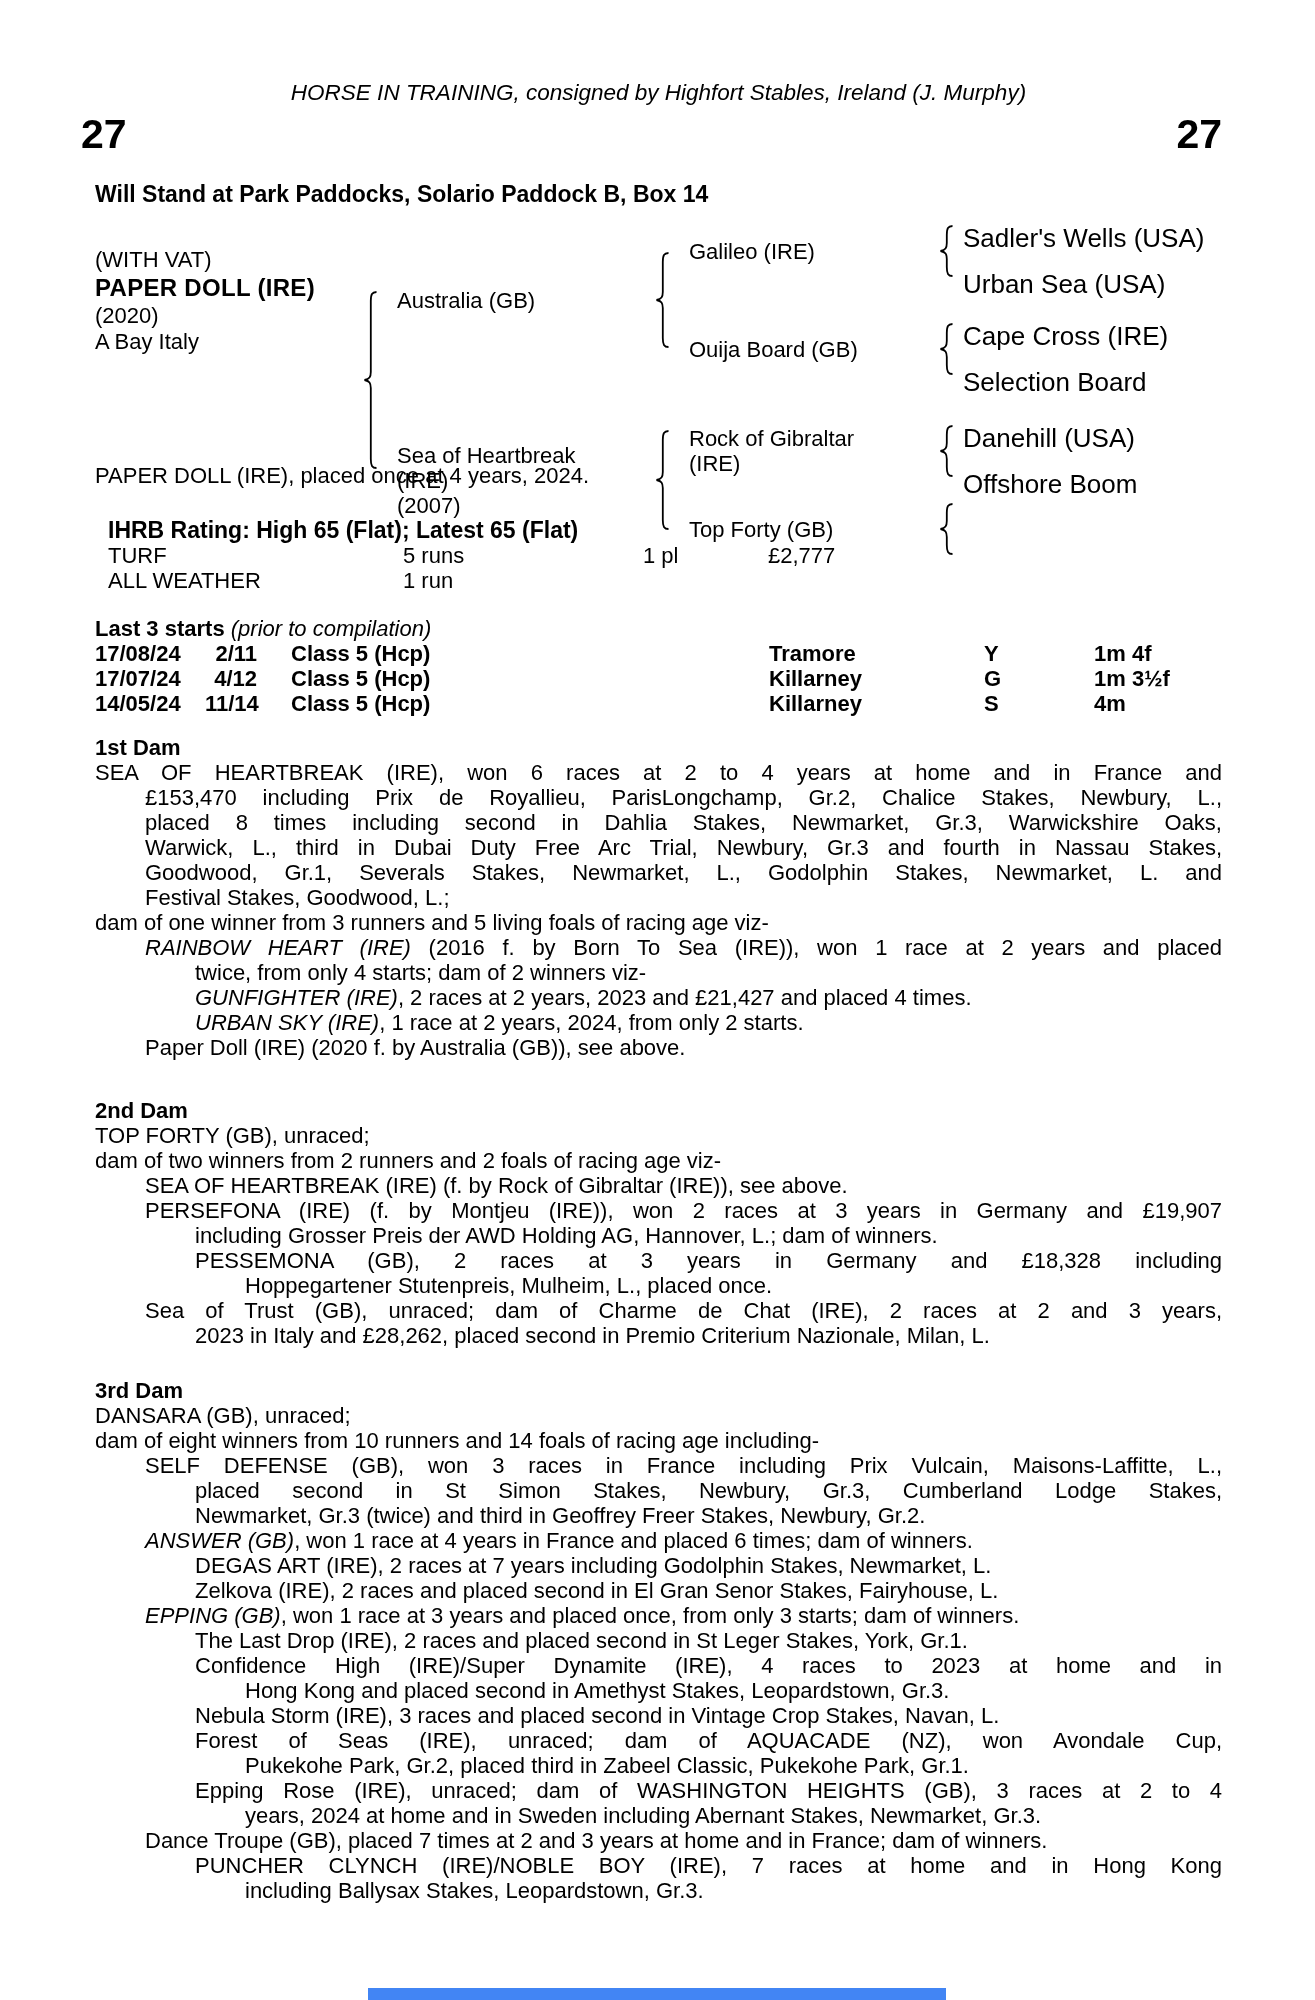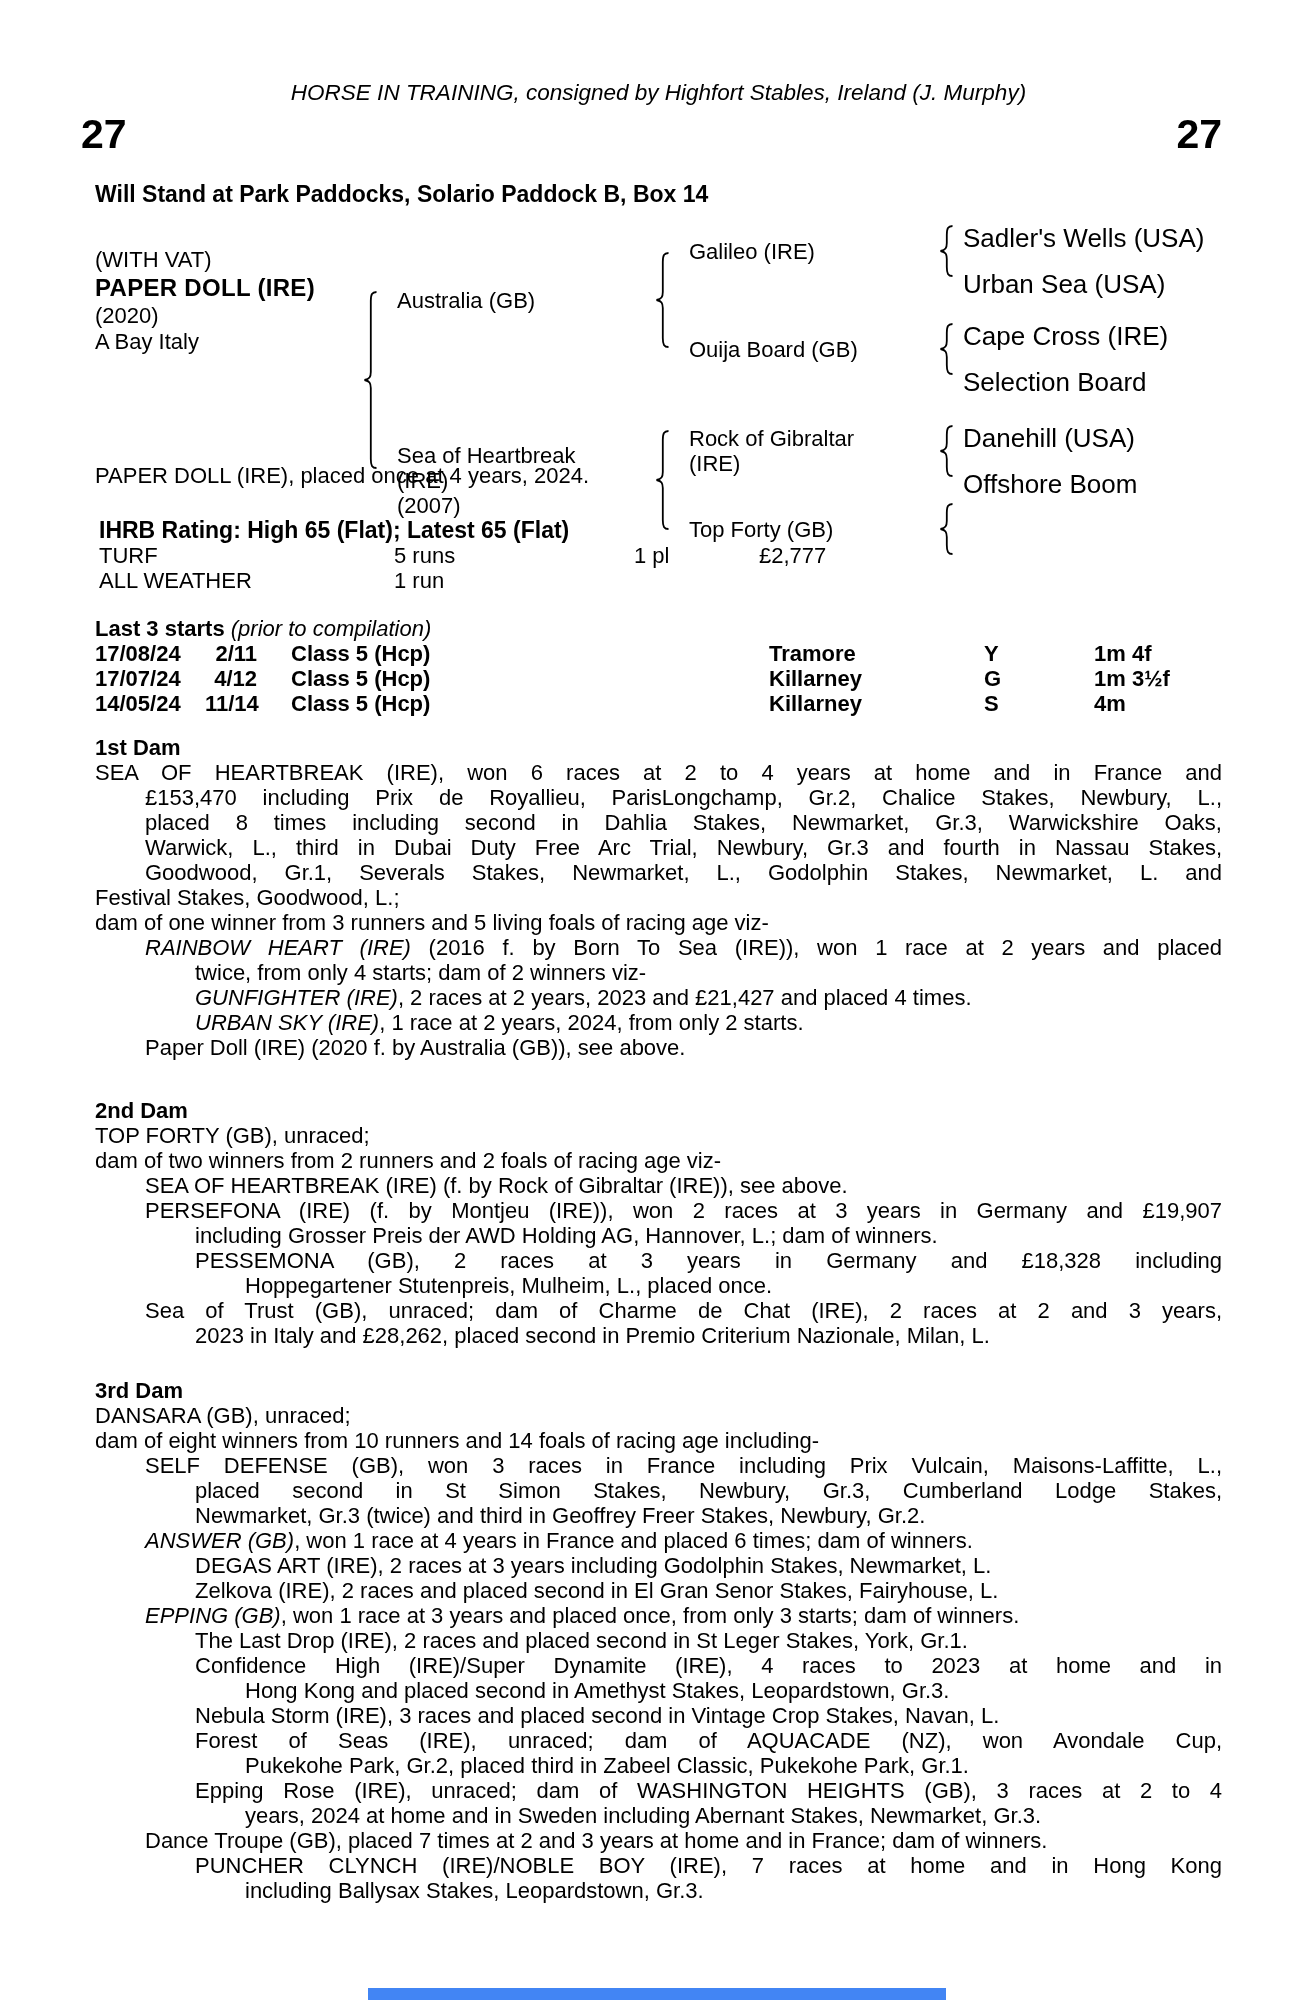--- a/index.html
+++ b/index.html
@@ -27,21 +27,21 @@
   .g1unit{display:flex;align-items:center;}
   .g1name{width:258px;margin-left:14px;font-size:22px;line-height:25px;}
   .g2col{display:flex;flex-direction:column;row-gap:6px;margin-left:2px;justify-content:space-between;}
   .g2unit{display:flex;align-items:center;min-height:50px;}
   .g2name{width:250px;margin-left:16px;font-size:22px;line-height:25px;}
   .g3pair{display:flex;flex-direction:column;justify-content:center;margin-left:8px;}
   .g3name{height:25px;line-height:25px;font-size:26px;white-space:nowrap;margin-top:21px;}
 
   
   .summary{position:absolute;top:463px;left:0;font-size:22px;line-height:25px;}
-  .rating-block{position:absolute;top:517px;left:4px;width:1127px;}
+  .rating-block{position:absolute;top:517px;left:13px;width:1127px;}
   .rating-line{font-weight:bold;font-size:23px;line-height:26px;}
   .record-grid{display:grid;grid-template-columns:295px 240px 125px auto;font-size:22px;line-height:25px;}
 
   .last-starts{position:absolute;top:616px;left:0;width:1127px;font-size:22px;line-height:25px;}
   .ls-heading .h-b{font-weight:bold;}
   .ls-heading .h-i{font-style:italic;}
   .ls-grid{display:grid;grid-template-columns:110px 52px 512px 215px 110px auto;font-weight:bold;}
   .ls-grid .c-pos{text-align:right;}
   .ls-grid .c-race{padding-left:34px;}
 
@@ -209,21 +209,21 @@
     </div>
 
     <div class="dams">
         <div class="dam-section">
           <div class="dam-heading">1st Dam</div>
           <div class="pline" style="margin-left: 0px;"><span class="seg-b">SEA OF HEARTBREAK (IRE)</span><span class="seg-r">, </span><span class="seg-b">won</span><span class="seg-r"> 6 races at 2 to 4 years at home and in France and</span></div>
           <div class="pline" style="margin-left: 50px;"><span class="seg-r">£153,470 including Prix de Royallieu, ParisLongchamp, </span><span class="seg-b">Gr.2</span><span class="seg-r">, Chalice Stakes, Newbury, </span><span class="seg-b">L.</span><span class="seg-r">,</span></div>
           <div class="pline" style="margin-left: 50px;"><span class="seg-r">placed 8 times including second in Dahlia Stakes, Newmarket, </span><span class="seg-b">Gr.3</span><span class="seg-r">, Warwickshire Oaks,</span></div>
           <div class="pline" style="margin-left: 50px;"><span class="seg-r">Warwick, </span><span class="seg-b">L.</span><span class="seg-r">, third in Dubai Duty Free Arc Trial, Newbury, </span><span class="seg-b">Gr.3</span><span class="seg-r"> and fourth in Nassau Stakes,</span></div>
           <div class="pline" style="margin-left: 50px;"><span class="seg-r">Goodwood, </span><span class="seg-b">Gr.1</span><span class="seg-r">, Severals Stakes, Newmarket, </span><span class="seg-b">L.</span><span class="seg-r">, Godolphin Stakes, Newmarket, </span><span class="seg-b">L.</span><span class="seg-r"> and</span></div>
-          <div class="pline last" style=""><span class="seg-r">Festival Stakes, Goodwood, </span><span class="seg-b">L.</span><span class="seg-r">;</span></div>
+          <div class="pline last" style="margin-left: 50px;"><span class="seg-r">Festival Stakes, Goodwood, </span><span class="seg-b">L.</span><span class="seg-r">;</span></div>
           <div class="pline last" style="margin-left: 0px;"><span class="seg-r">dam of </span><span class="seg-b">one winner</span><span class="seg-r"> from 3 runners and 5 living foals of racing age viz-</span></div>
           <div class="pline" style="margin-left: 50px;"><span class="seg-i">RAINBOW HEART (IRE)</span><span class="seg-r"> (2016 f. by Born To Sea (IRE)), won 1 race at 2 years and placed</span></div>
           <div class="pline last" style="margin-left: 100px;"><span class="seg-r">twice, from only 4 starts; dam of 2 winners viz-</span></div>
           <div class="pline last" style="margin-left: 100px;"><span class="seg-i">GUNFIGHTER (IRE)</span><span class="seg-r">, 2 races at 2 years, 2023 and £21,427 and placed 4 times.</span></div>
           <div class="pline last" style="margin-left: 100px;"><span class="seg-i">URBAN SKY (IRE)</span><span class="seg-r">, 1 race at 2 years, 2024, from only 2 starts.</span></div>
           <div class="pline last" style="margin-left: 50px;"><span class="seg-r">Paper Doll (IRE) (2020 f. by Australia (GB)), see above.</span></div>
         </div>
         <div class="dam-section">
           <div class="dam-heading">2nd Dam</div>
           <div class="pline last" style="margin-left: 0px;"><span class="seg-r">TOP FORTY (GB), unraced;</span></div>
@@ -237,21 +237,21 @@
           <div class="pline last" style="margin-left: 100px;"><span class="seg-r">2023 in Italy and £28,262, placed second in Premio Criterium Nazionale, Milan, </span><span class="seg-b">L.</span></div>
         </div>
         <div class="dam-section s3">
           <div class="dam-heading">3rd Dam</div>
           <div class="pline last" style="margin-left: 0px;"><span class="seg-r">DANSARA (GB), unraced;</span></div>
           <div class="pline last" style="margin-left: 0px;"><span class="seg-r">dam of </span><span class="seg-b">eight winners</span><span class="seg-r"> from 10 runners and 14 foals of racing age including-</span></div>
           <div class="pline" style="margin-left: 50px;"><span class="seg-b">SELF DEFENSE (GB)</span><span class="seg-r">, won 3 races in France including Prix Vulcain, Maisons-Laffitte, </span><span class="seg-b">L.</span><span class="seg-r">,</span></div>
           <div class="pline" style="margin-left: 100px;"><span class="seg-r">placed second in St Simon Stakes, Newbury, </span><span class="seg-b">Gr.3</span><span class="seg-r">, Cumberland Lodge Stakes,</span></div>
           <div class="pline last" style="margin-left: 100px;"><span class="seg-r">Newmarket, </span><span class="seg-b">Gr.3</span><span class="seg-r"> (twice) and third in Geoffrey Freer Stakes, Newbury, </span><span class="seg-b">Gr.2</span><span class="seg-r">.</span></div>
           <div class="pline last" style="margin-left: 50px;"><span class="seg-i">ANSWER (GB)</span><span class="seg-r">, won 1 race at 4 years in France and placed 6 times; dam of winners.</span></div>
-          <div class="pline last" style="margin-left: 100px;"><span class="seg-b">DEGAS ART (IRE)</span><span class="seg-r">, 2 races at 3 years including Godolphin Stakes, Newmarket, </span><span class="seg-b">L.</span></div>
+          <div class="pline last" style="margin-left: 100px;"><span class="seg-b">DEGAS ART (IRE)</span><span class="seg-r">, 2 races at 7 years including Godolphin Stakes, Newmarket, </span><span class="seg-b">L.</span></div>
           <div class="pline last" style="margin-left: 100px;"><span class="seg-b">Zelkova (IRE)</span><span class="seg-r">, 2 races and placed second in El Gran Senor Stakes, Fairyhouse, </span><span class="seg-b">L.</span></div>
           <div class="pline last" style="margin-left: 50px;"><span class="seg-i">EPPING (GB)</span><span class="seg-r">, won 1 race at 3 years and placed once, from only 3 starts; dam of winners.</span></div>
           <div class="pline last" style="margin-left: 100px;"><span class="seg-b">The Last Drop (IRE)</span><span class="seg-r">, 2 races and placed second in St Leger Stakes, York, </span><span class="seg-b">Gr.1</span><span class="seg-r">.</span></div>
           <div class="pline" style="margin-left: 100px;"><span class="seg-b">Confidence High (IRE)/Super Dynamite (IRE)</span><span class="seg-r">, 4 races to 2023 at home and in</span></div>
           <div class="pline last" style="margin-left: 150px;"><span class="seg-r">Hong Kong and placed second in Amethyst Stakes, Leopardstown, </span><span class="seg-b">Gr.3</span><span class="seg-r">.</span></div>
           <div class="pline last" style="margin-left: 100px;"><span class="seg-b">Nebula Storm (IRE)</span><span class="seg-r">, 3 races and placed second in Vintage Crop Stakes, Navan, </span><span class="seg-b">L.</span></div>
           <div class="pline" style="margin-left: 100px;"><span class="seg-r">Forest of Seas (IRE), unraced; dam of </span><span class="seg-b">AQUACADE (NZ)</span><span class="seg-r">, won Avondale Cup,</span></div>
           <div class="pline last" style="margin-left: 150px;"><span class="seg-r">Pukekohe Park, </span><span class="seg-b">Gr.2</span><span class="seg-r">, placed third in Zabeel Classic, Pukekohe Park, </span><span class="seg-b">Gr.1</span><span class="seg-r">.</span></div>
           <div class="pline" style="margin-left: 100px;"><span class="seg-r">Epping Rose (IRE), unraced; dam of </span><span class="seg-b">WASHINGTON HEIGHTS (GB)</span><span class="seg-r">, 3 races at 2 to 4</span></div>
           <div class="pline last" style="margin-left: 150px;"><span class="seg-r">years, 2024 at home and in Sweden including Abernant Stakes, Newmarket, </span><span class="seg-b">Gr.3</span><span class="seg-r">.</span></div>

